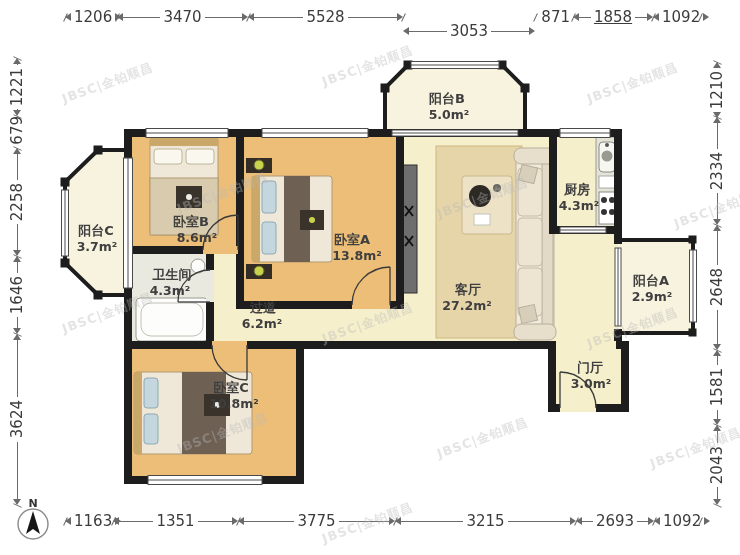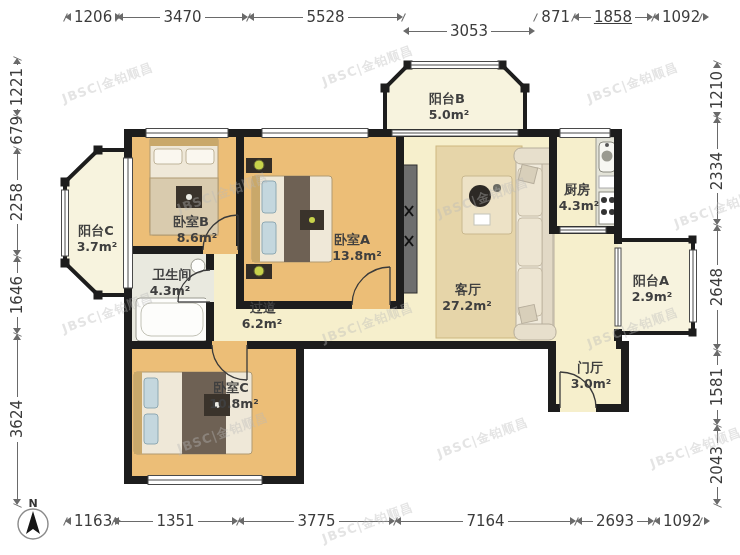--- a/index.html
+++ b/index.html
@@ -353,21 +353,21 @@
       <div class="dim dim-h" style="left: 238px; top: 514px; width: 157px;">
         <i class="al"></i>
         <i class="ln"></i>
         <b class="lb">3775</b>
         <i class="ln"></i>
         <i class="ar"></i>
       </div>
       <div class="dim dim-h" style="left: 395px; top: 514px; width: 181px;">
         <i class="al"></i>
         <i class="ln"></i>
-        <b class="lb">7164</b>
+        <b class="lb">3215</b>
         <i class="ln"></i>
         <i class="ar"></i>
       </div>
       <div class="dim dim-h" style="left: 576px; top: 514px; width: 78px;">
         <i class="al"></i>
         <i class="ln"></i>
         <b class="lb">2693</b>
         <i class="ln"></i>
         <i class="ar"></i>
       </div>

